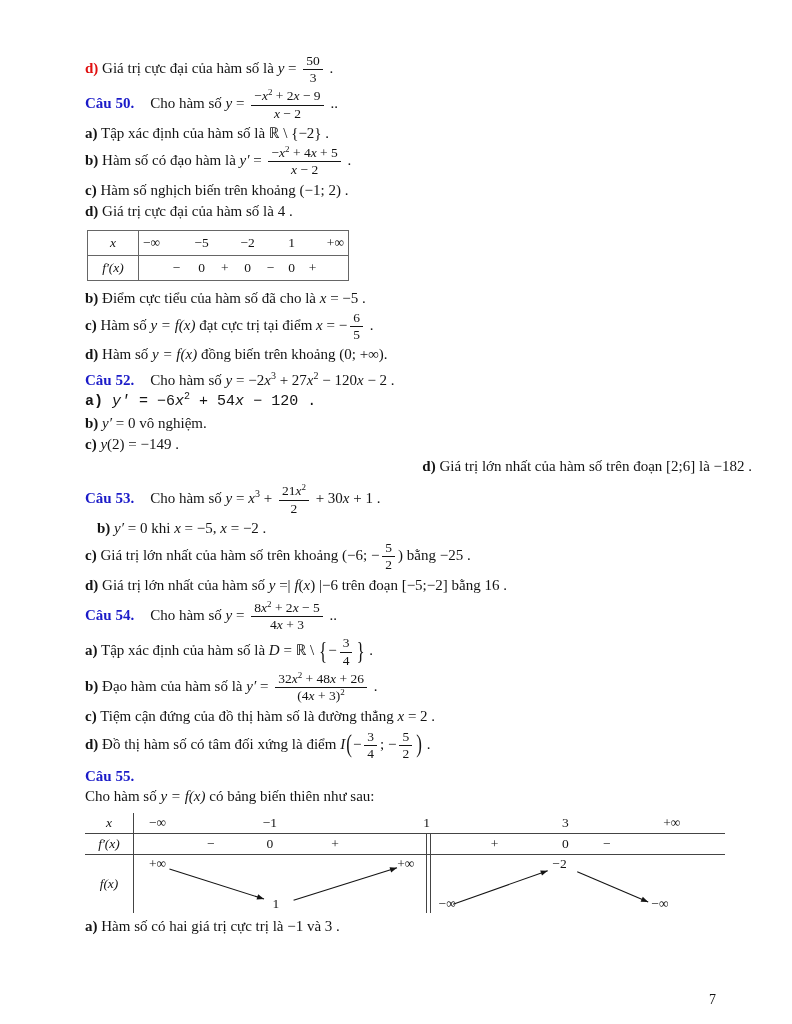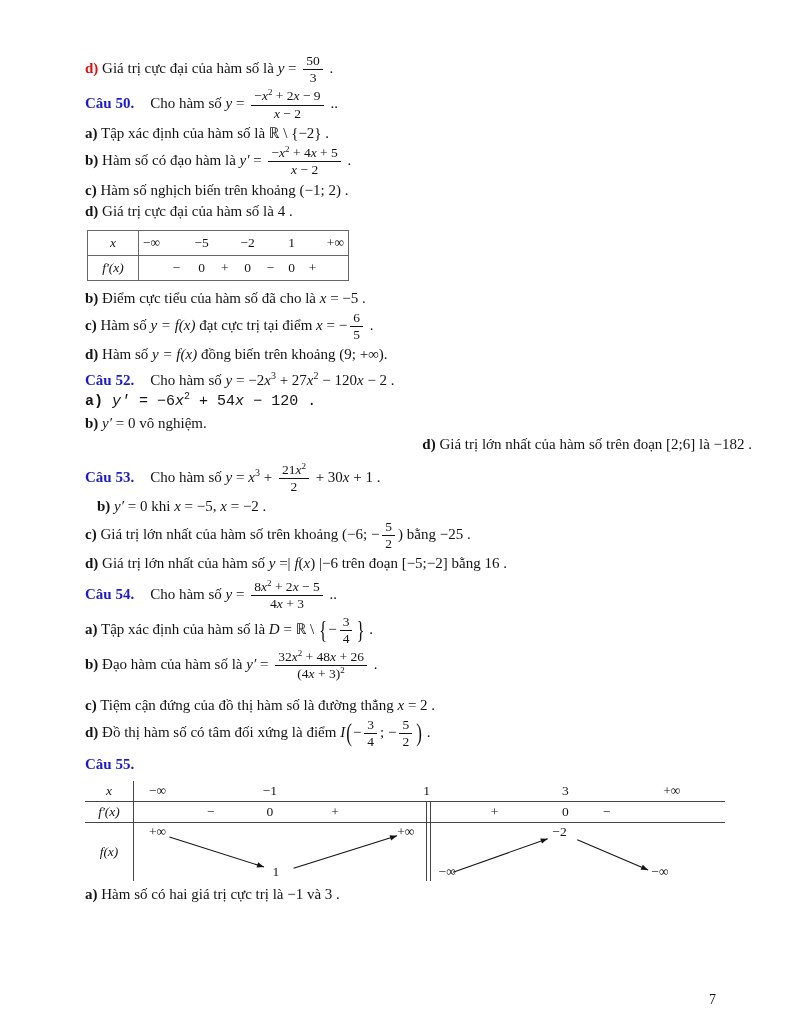--- a/index.html
+++ b/index.html
@@ -78,35 +78,37 @@
             <span style="left: 41%;">+</span>
             <span style="left: 52%;">0</span>
             <span style="left: 63%;">−</span>
             <span style="left: 73%;">0</span>
             <span style="left: 83%;">+</span>
           </div>
         </div>
       </div>
       <div class="line" style="margin-top: 2px;"><span class="bd">b)</span><span class="rm"> Điểm cực tiểu của hàm số đã cho là </span><span class="it">x</span><span class="rm"> = −5 .</span></div>
       <div class="line" style="margin-top: 2px;"><span class="bd">c)</span><span class="rm"> Hàm số </span><span class="it">y = f(x)</span><span class="rm"> đạt cực trị tại điểm </span><span class="it">x</span><span class="rm"> = −</span><span class="frac"><span class="fn"><span class="rm">6</span></span><span class="fd"><span class="rm">5</span></span></span><span class="rm"> .</span></div>
-      <div class="line" style="margin-top: 2px;"><span class="bd">d)</span><span class="rm"> Hàm số </span><span class="it">y = f(x)</span><span class="rm"> đồng biến trên khoảng (9; +∞).</span></div>
+      <div class="line" style="margin-top: 2px;"><span class="bd">d)</span><span class="rm"> Hàm số </span><span class="it">y = f(x)</span><span class="rm"> đồng biến trên khoảng (0; +∞).</span></div>
       <div class="line" style="margin-top: 6px;"><span class="qlabel tab">Câu 52.</span><span class="rm">Cho hàm số </span><span class="it">y</span><span class="rm"> = −2</span><span class="it">x</span><sup>3</sup><span class="rm"> + 27</span><span class="it">x</span><sup>2</sup><span class="rm"> − 120</span><span class="it">x</span><span class="rm"> − 2 .</span></div>
       <div class="line" style="margin-top: 2px; font-family: Liberation Mono, monospace;"><span class="bd">a)</span><span class="rm"> </span><span class="it">y′</span><span class="rm"> = −6</span><span class="it">x</span><sup>2</sup><span class="rm"> + 54</span><span class="it">x</span><span class="rm"> − 120 .</span></div>
       <div class="line" style="margin-top: 2px;"><span class="bd">b)</span><span class="rm"> </span><span class="it">y′</span><span class="rm"> = 0 vô nghiệm.</span></div>
+      <div class="line" style="margin-top: 2px;"><span class="bd">c)</span><span class="rm"> </span><span class="it">y</span><span class="rm">(2) = −149 .</span></div>
       <div class="line" style="margin-top: 2px; text-align: right;"><span class="bd">d)</span><span class="rm"> Giá trị lớn nhất của hàm số trên đoạn [2;6] là −182 .</span></div>
       <div class="line" style="margin-top: 7px;"><span class="qlabel tab">Câu 53.</span><span class="rm">Cho hàm số </span><span class="it">y</span><span class="rm"> = </span><span class="it">x</span><sup>3</sup><span class="rm"> + </span><span class="frac"><span class="fn"><span class="rm">21</span><span class="it">x</span><sup>2</sup></span><span class="fd"><span class="rm">2</span></span></span><span class="rm"> + 30</span><span class="it">x</span><span class="rm"> + 1 .</span></div>
       <div class="line" style="margin-top: 2px; padding-left: 12px;"><span class="bd">b)</span><span class="rm"> </span><span class="it">y′</span><span class="rm"> = 0 khi </span><span class="it">x</span><span class="rm"> = −5, </span><span class="it">x</span><span class="rm"> = −2 .</span></div>
       <div class="line" style="margin-top: 2px;"><span class="bd">c)</span><span class="rm"> Giá trị lớn nhất của hàm số trên khoảng (−6; −</span><span class="frac"><span class="fn"><span class="rm">5</span></span><span class="fd"><span class="rm">2</span></span></span><span class="rm">) bằng −25 .</span></div>
       <div class="line" style="margin-top: 2px;"><span class="bd">d)</span><span class="rm"> Giá trị lớn nhất của hàm số </span><span class="it">y</span><span class="rm"> =| </span><span class="it">f</span><span class="rm">(</span><span class="it">x</span><span class="rm">) |−6 trên đoạn [−5;−2] bằng 16 .</span></div>
       <div class="line" style="margin-top: 5px;"><span class="qlabel tab">Câu 54.</span><span class="rm">Cho hàm số </span><span class="it">y</span><span class="rm"> = </span><span class="frac"><span class="fn"><span class="rm">8</span><span class="it">x</span><sup>2</sup><span class="rm"> + 2</span><span class="it">x</span><span class="rm"> − 5</span></span><span class="fd"><span class="rm">4</span><span class="it">x</span><span class="rm"> + 3</span></span></span><span class="rm"> ..</span></div>
       <div class="line" style="margin-top: 2px;"><span class="bd">a)</span><span class="rm"> Tập xác định của hàm số là </span><span class="it">D</span><span class="rm"> = ℝ \ </span><span class="big">{</span><span class="rm">−</span><span class="frac"><span class="fn"><span class="rm">3</span></span><span class="fd"><span class="rm">4</span></span></span><span class="big">}</span><span class="rm"> .</span></div>
       <div class="line" style="margin-top: 2px;"><span class="bd">b)</span><span class="rm"> Đạo hàm của hàm số là </span><span class="it">y′</span><span class="rm"> = </span><span class="frac"><span class="fn"><span class="rm">32</span><span class="it">x</span><sup>2</sup><span class="rm"> + 48</span><span class="it">x</span><span class="rm"> + 26</span></span><span class="fd"><span class="rm">(4</span><span class="it">x</span><span class="rm"> + 3)</span><sup>2</sup></span></span><span class="rm"> .</span></div>
-      <div class="line" style="margin-top: 13px;"><span class="bd">c)</span><span class="rm"> Tiệm cận đứng của đồ thị hàm số là đường thẳng </span><span class="it">x</span><span class="rm"> = 2 .</span></div>
+      <div class="line" style="margin-top: 3px;"><span class="bd">c)</span><span class="rm"> Tiệm cận đứng của đồ thị hàm số là đường thẳng </span><span class="it">x</span><span class="rm"> = 2 .</span></div>
       <div class="line" style="margin-top: 2px;"><span class="bd">d)</span><span class="rm"> Đồ thị hàm số có tâm đối xứng là điểm </span><span class="it">I</span><span class="big">(</span><span class="rm">−</span><span class="frac"><span class="fn"><span class="rm">3</span></span><span class="fd"><span class="rm">4</span></span></span><span class="rm">; −</span><span class="frac"><span class="fn"><span class="rm">5</span></span><span class="fd"><span class="rm">2</span></span></span><span class="big">)</span><span class="rm"> .</span></div>
       <div class="line" style="margin-top: 5px;"><span class="qlabel">Câu 55.</span></div>
+      <div class="line" style="margin-top: 1px;"><span class="rm">Cho hàm số </span><span class="it">y = f(x)</span><span class="rm"> có bảng biến thiên như sau:</span></div>
       <div class="t55">
         <div class="row rx">
           <span class="lab">x</span>
           <div class="vals">
             <span style="left: 4%;">−∞</span>
             <span style="left: 23%;">−1</span>
             <span style="left: 49.5%;">1</span>
             <span style="left: 73%;">3</span>
             <span style="left: 91%;">+∞</span>
           </div>

